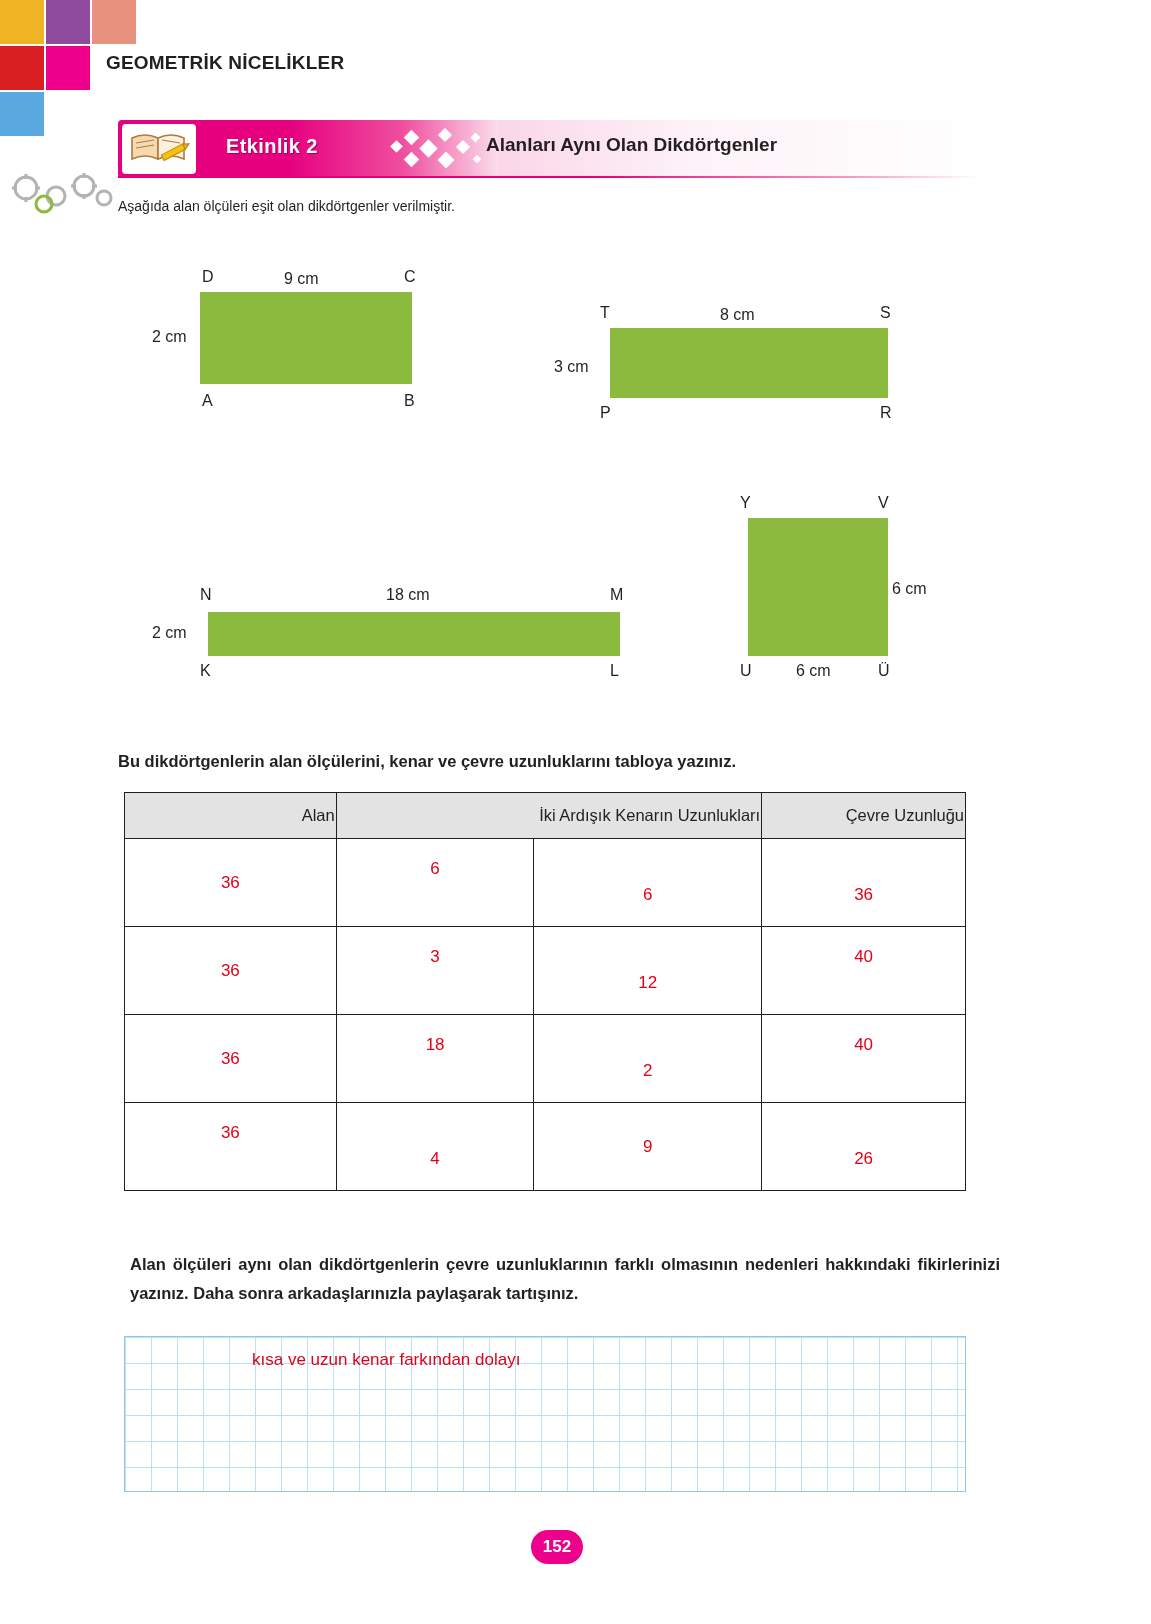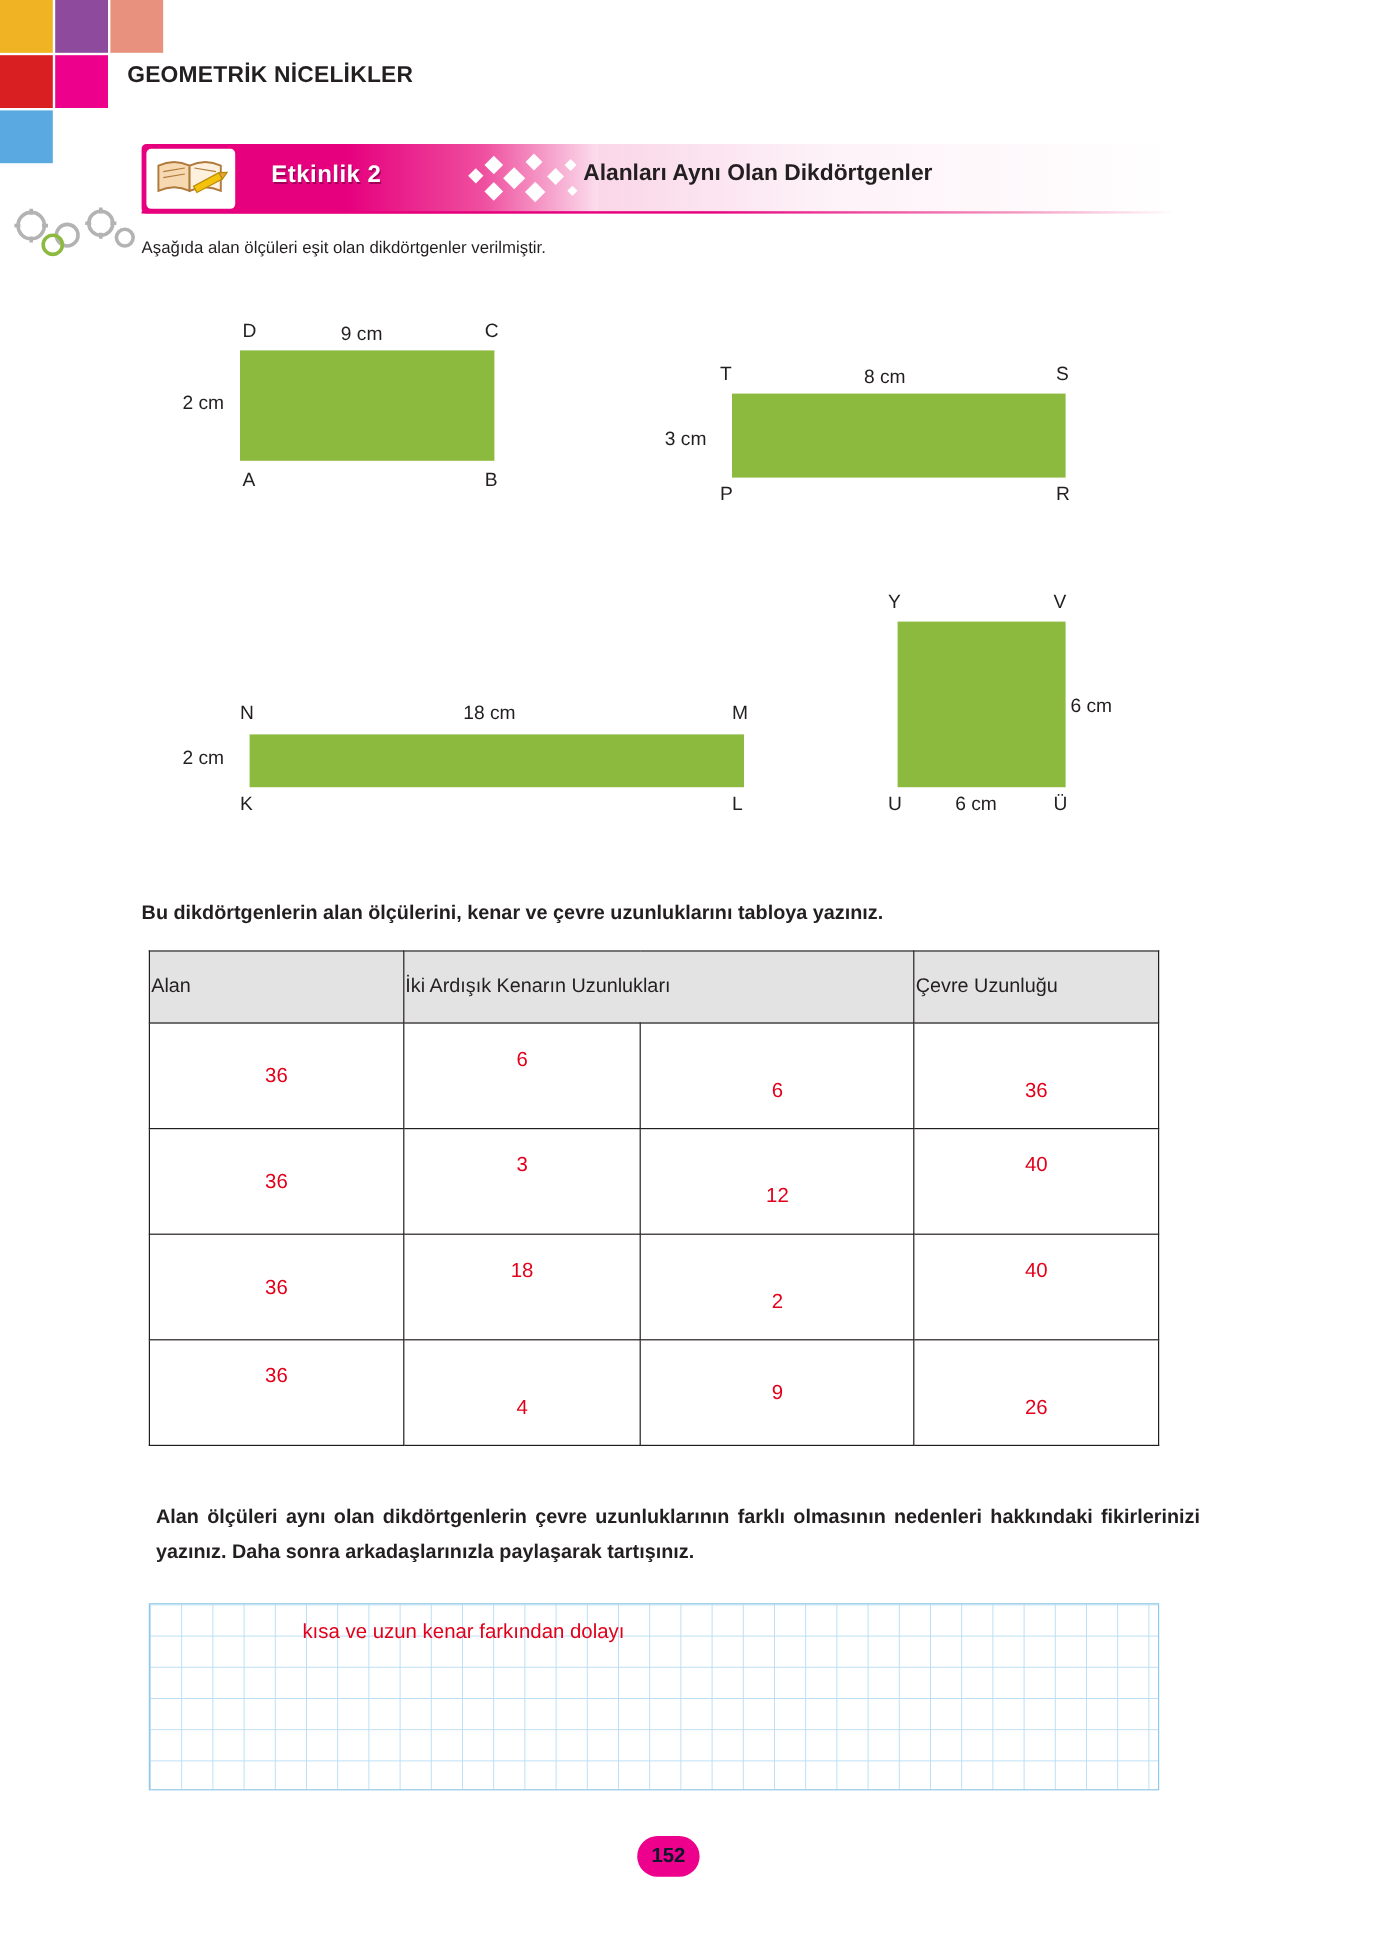--- a/index.html
+++ b/index.html
@@ -108,23 +108,23 @@
     border-collapse: collapse;
   }
   .tbl th, .tbl td {
     border: 1.6px solid #231f20;
     font-size: 16px;
     font-weight: normal;
     color: #231f20;
   }
   .tbl thead th {
     background: #e3e3e3;
-    height: 60px;
+    height: 46px;
     font-size: 16.5px;
-    text-align: left;
+    text-align: right;
   }
   .tbl tbody td { height: 88px; text-align: center; vertical-align: middle; }
   .ans { color: #e2001a; font-size: 17px; }
   .ans.up { vertical-align: top; display: inline-block; position: relative; top: -14px; }
   .ans.dn { display: inline-block; position: relative; top: 12px; }
 
   .col-alan { width: 212px; }
   .col-k1 { width: 198px; }
   .col-k2 { width: 228px; }
   .col-cevre { width: 204px; }
@@ -141,21 +141,21 @@
   }
   .grid-answer {
     position: absolute; left: 252px; top: 1350px;
     font-size: 17px; color: #e2001a;
   }
 
   
   .pagenum {
     position: absolute; left: 531px; top: 1530px;
     width: 52px; height: 34px; border-radius: 17px;
-    background: #ec008c; color: #0f172a;
+    background: #ec008c; color: #ffffff;
     font-size: 17px; font-weight: bold;
     display: flex; align-items: center; justify-content: center;
   }
 </style>
 </head>
 <body>
 
 <div class="sq sq-a"></div>
 <div class="sq sq-b"></div>
 <div class="sq sq-c"></div>

